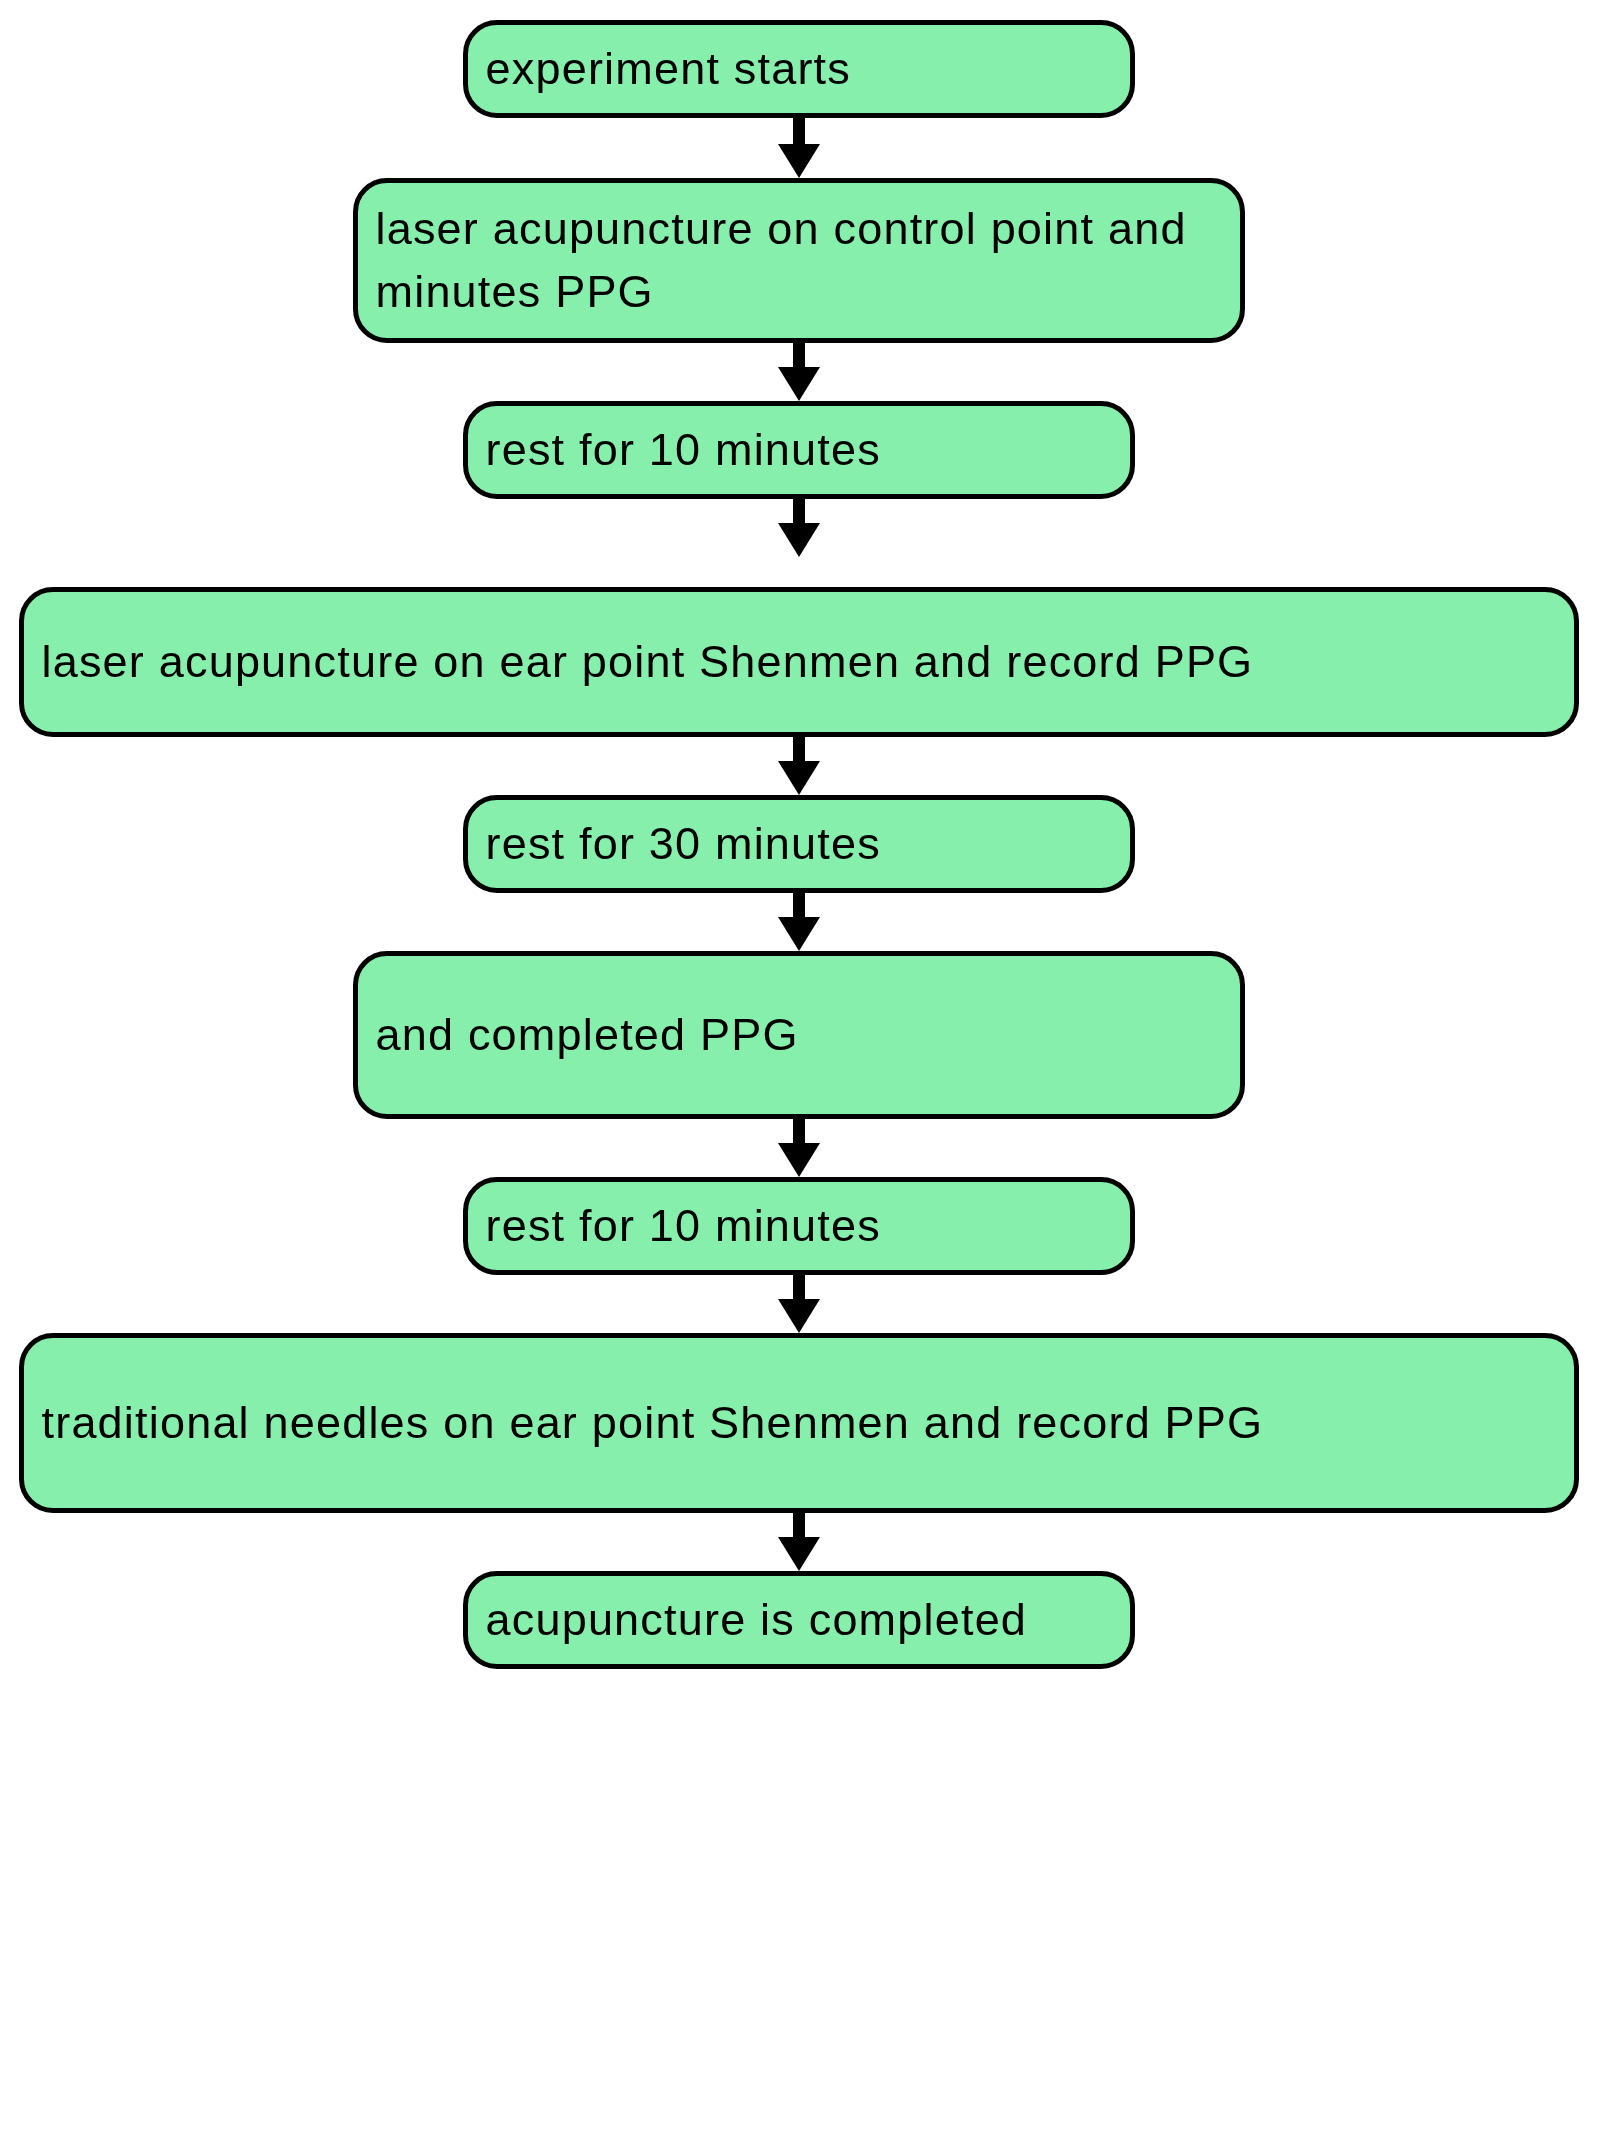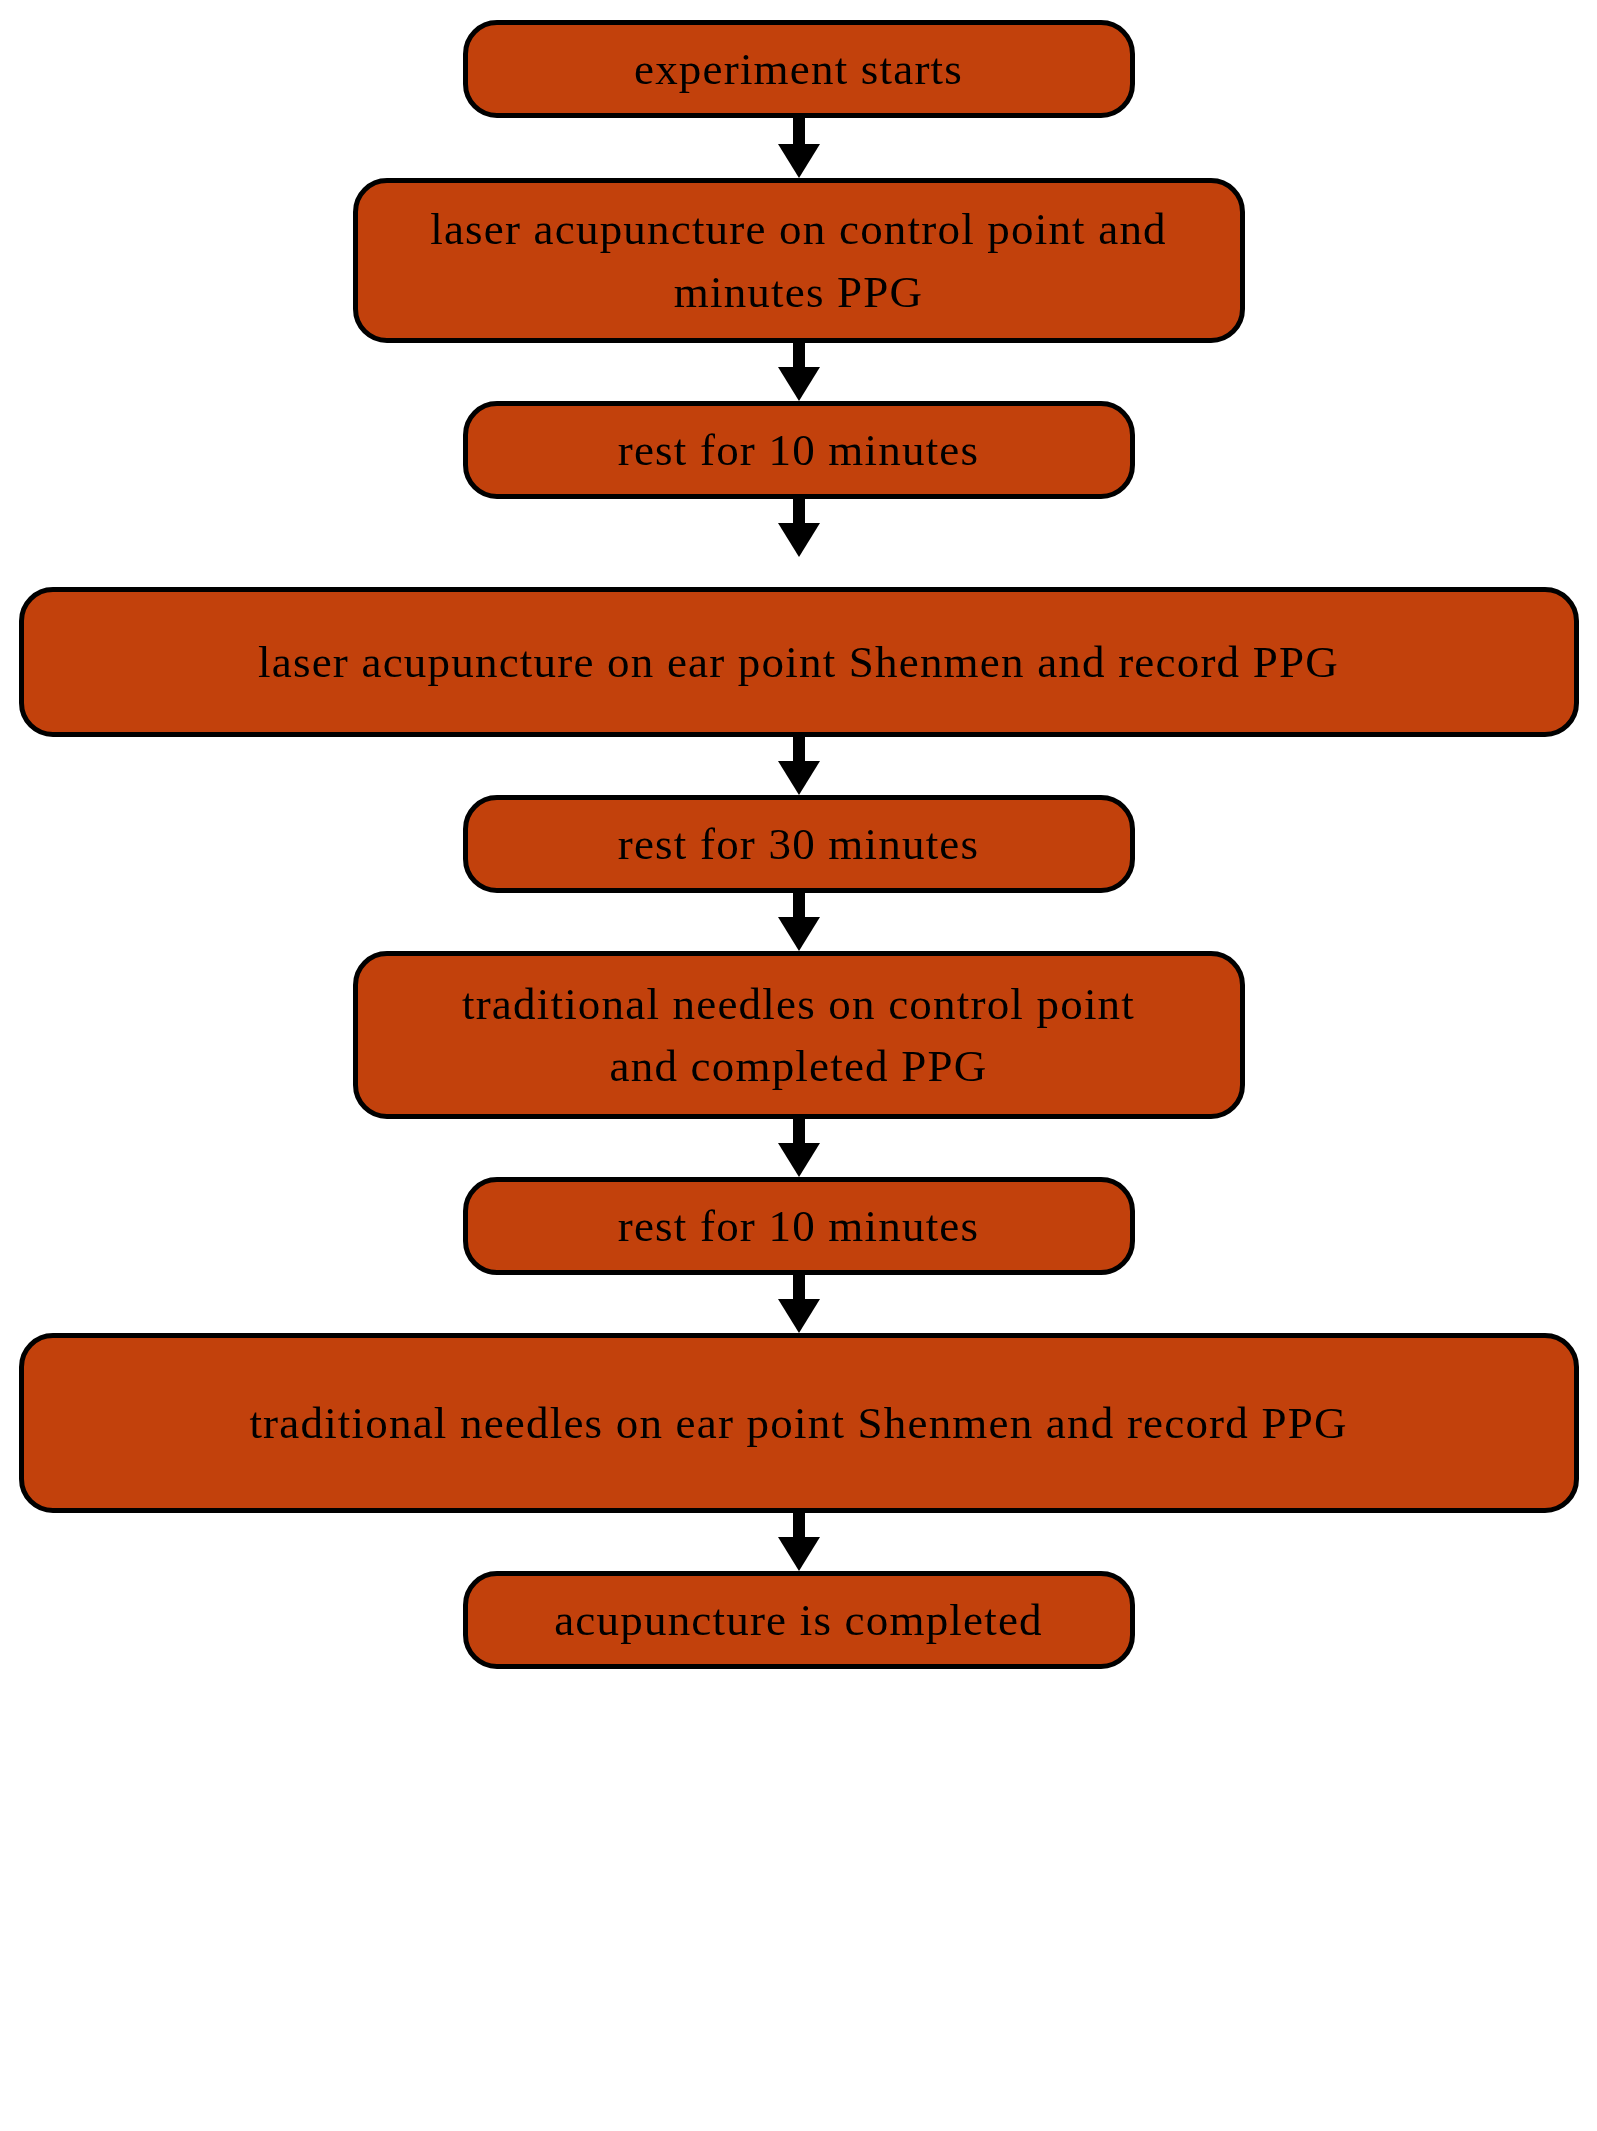--- a/index.html
+++ b/index.html
@@ -21,30 +21,30 @@
     left: 0;
     top: 0;
     width: 1597px;
     height: 2131px;
     display: flex;
     flex-direction: column;
     align-items: center;
   }
   .node {
     box-sizing: border-box;
-    background: #c2410c;
+    background: #86efac;
     border: 5px solid #000000;
     border-radius: 34px;
     display: flex;
     flex-direction: column;
-    align-items: center;
+    align-items: flex-start;
     justify-content: center;
     text-align: center;
     color: #000000;
-    font-family: Liberation Serif, serif;
+    font-family: Liberation Sans, sans-serif;
     font-size: 45px;
     line-height: 1.38;
     letter-spacing: 1.2px;
     padding: 6px 18px;
     position: relative;
   }
   .node .line {
     display: block;
     white-space: nowrap;
   }
@@ -137,21 +137,20 @@
     <div class="node n-rest20">
       <span class="line">rest for 30 minutes</span>
     </div>
 
     <div class="arrow a-5">
       <span class="stem"></span>
       <span class="head"></span>
     </div>
 
     <div class="node n-trad-ctrl">
-      <span class="line">traditional needles on control point</span>
       <span class="line">and completed PPG</span>
     </div>
 
     <div class="arrow a-6">
       <span class="stem"></span>
       <span class="head"></span>
     </div>
 
     <div class="node n-rest10b">
       <span class="line">rest for 10 minutes</span>

